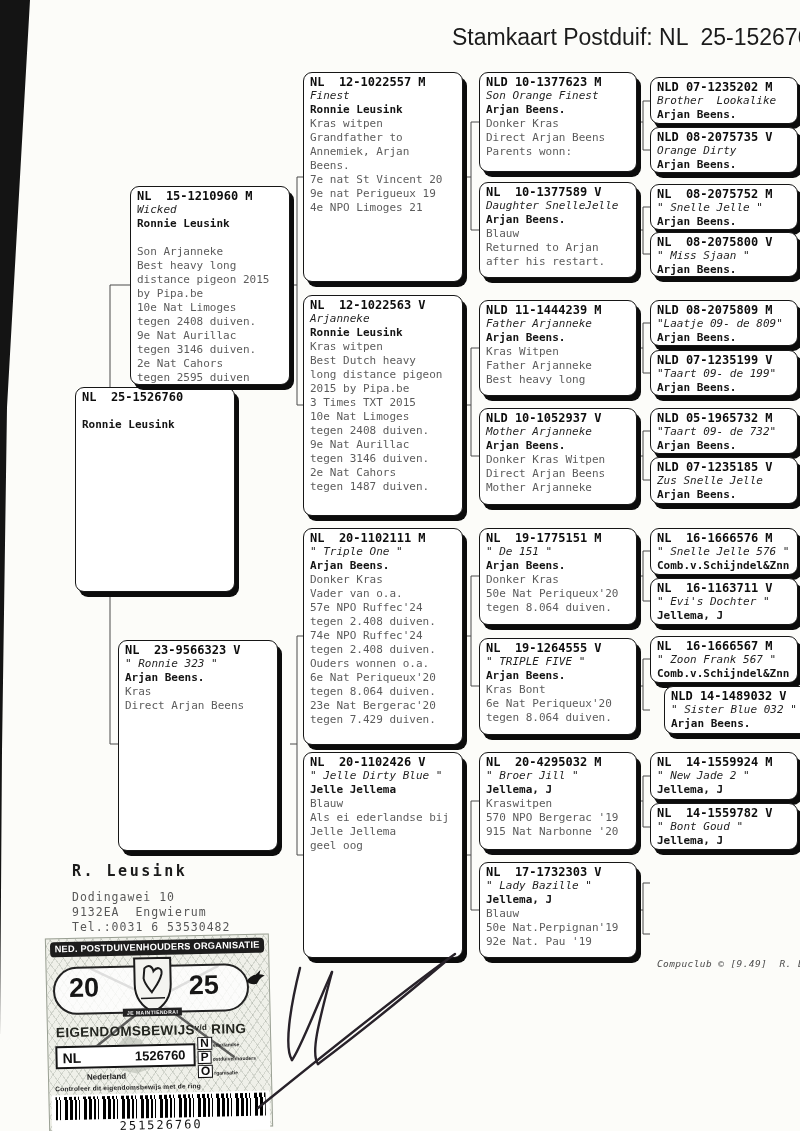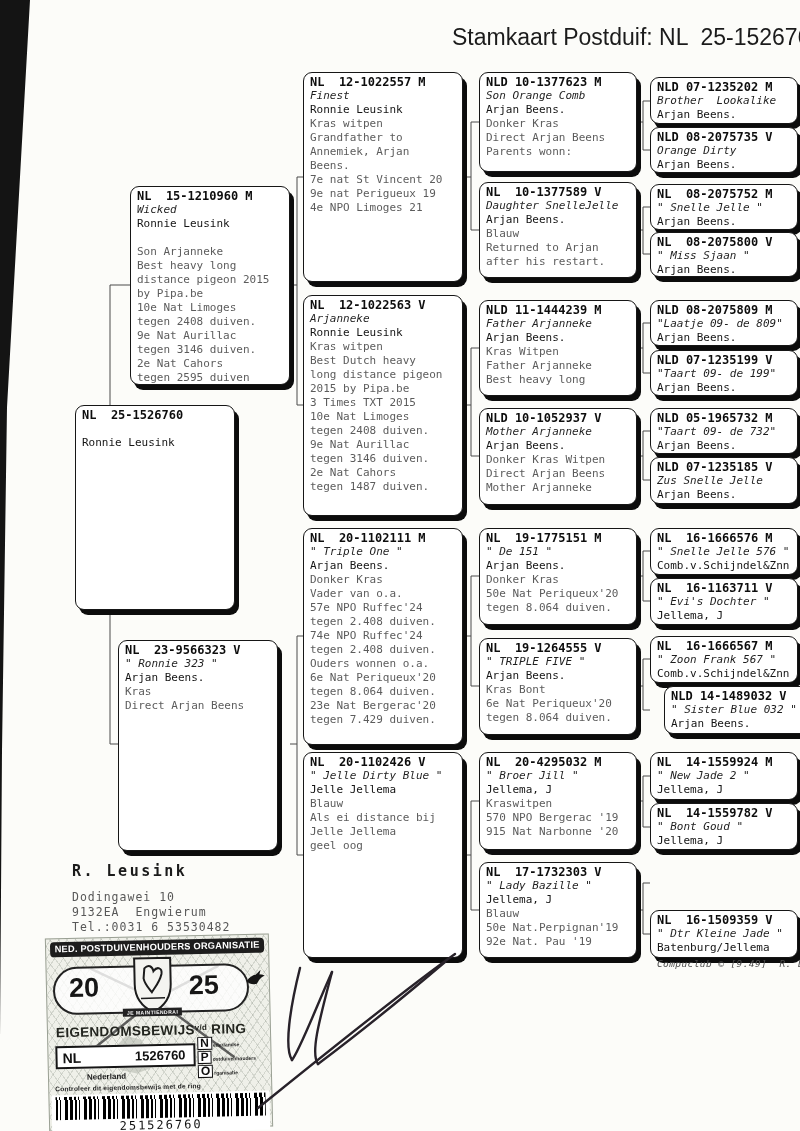--- a/index.html
+++ b/index.html
@@ -8,21 +8,21 @@
   .scan-edge{position:absolute;left:0;top:0;width:42px;height:1072px;background:#141414;
         clip-path:polygon(0 0,30px 0,7px 38%,2px 70%,0 97%);}
   .title{position:absolute;left:452px;top:24px;font-family:"Liberation Sans",sans-serif;
         font-size:23px;color:#1b1b1b;white-space:pre;}
   #connectors{position:absolute;left:0;top:0;pointer-events:none;}
   .pbox{position:absolute;background:#fff;border:1.6px solid #161616;border-radius:9px;
         box-shadow:4px 5px 0 #0c0c0c;padding:2px 4px 0 6px;overflow:hidden;box-sizing:border-box;}
   .ln{white-space:pre;font-size:11px;line-height:14px;color:#5c5c5c;}
   .ln-ring{font-size:12px;font-weight:bold;color:#0d0d0d;}
   .ln-ni{font-weight:normal;font-style:italic;color:#1f1f1f;}
-  .ln-nb{font-weight:normal;color:#141414;}
+  .ln-nb{font-weight:bold;color:#141414;}
   .addr-name{position:absolute;left:72px;top:862px;font-size:15px;font-weight:bold;
         letter-spacing:2.5px;color:#1b1b1b;white-space:pre;}
   .addr-line{position:absolute;left:72px;font-size:11.5px;color:#585858;letter-spacing:1px;white-space:pre;}
   .credit{position:absolute;left:657px;top:958px;font-size:9.5px;font-style:italic;
         color:#4c4c4c;white-space:pre;letter-spacing:.4px;}
   
   .stamp{position:absolute;left:47px;top:936px;width:224px;height:193px;transform:rotate(-1.3deg);
         background:
           repeating-linear-gradient(55deg,rgba(140,148,136,.28) 0 1px,transparent 1px 7px),
           repeating-linear-gradient(-55deg,rgba(140,148,136,.28) 0 1px,transparent 1px 7px),
@@ -89,21 +89,21 @@
       <path d="M650,207 H643 V254 H650 M637,230 H643"></path>
       <path d="M650,323 H643 V373 H650 M637,348 H643"></path>
       <path d="M650,431 H643 V480 H650 M637,456 H643"></path>
       <path d="M650,551 H643 V601 H650 M637,576 H643"></path>
       <path d="M650,659 H643 V710 H650 M637,686 H643"></path>
       <path d="M650,776 H643 V827 H650 M637,801 H643"></path>
       <path d="M650,883 H643 V934 H650 M637,910 H643"></path>
     </g>
   </svg>
 
-  <div class="pbox" style="left:75px;top:405px;width:160px;height:205px">
+  <div class="pbox" style="left:75px;top:387px;width:160px;height:205px">
       <div class="ln ln-ring">NL  25-1526760</div>
       <div class="ln ln-blank">&nbsp;</div>
       <div class="ln ln-nb">Ronnie Leusink</div>
     </div>
 
   <div class="pbox" style="left:130px;top:186px;width:160px;height:199px">
       <div class="ln ln-ring">NL  15-1210960 M</div>
       <div class="ln ln-ni">Wicked</div>
       <div class="ln ln-nb">Ronnie Leusink</div>
       <div class="ln ln-blank">&nbsp;</div>
@@ -168,28 +168,28 @@
       <div class="ln ln-d">6e Nat Periqueux'20</div>
       <div class="ln ln-d">tegen 8.064 duiven.</div>
       <div class="ln ln-d">23e Nat Bergerac'20</div>
       <div class="ln ln-d">tegen 7.429 duiven.</div>
     </div>
   <div class="pbox" style="left:303px;top:752px;width:160px;height:206px">
       <div class="ln ln-ring">NL  20-1102426 V</div>
       <div class="ln ln-ni">" Jelle Dirty Blue "</div>
       <div class="ln ln-nb">Jelle Jellema</div>
       <div class="ln ln-d">Blauw</div>
-      <div class="ln ln-d">Als ei distance bij</div>
+      <div class="ln ln-d">Als ei ederlandse bij</div>
       <div class="ln ln-d">Jelle Jellema</div>
       <div class="ln ln-d">geel oog</div>
     </div>
 
   <div class="pbox" style="left:479px;top:72px;width:158px;height:100px">
       <div class="ln ln-ring">NLD 10-1377623 M</div>
-      <div class="ln ln-ni">Son Orange Comb</div>
+      <div class="ln ln-ni">Son Orange Finest</div>
       <div class="ln ln-nb">Arjan Beens.</div>
       <div class="ln ln-d">Donker Kras</div>
       <div class="ln ln-d">Direct Arjan Beens</div>
       <div class="ln ln-d">Parents wonn:</div>
     </div>
   <div class="pbox" style="left:479px;top:182px;width:158px;height:96px">
       <div class="ln ln-ring">NL  10-1377589 V</div>
       <div class="ln ln-ni">Daughter SnelleJelle</div>
       <div class="ln ln-nb">Arjan Beens.</div>
       <div class="ln ln-d">Blauw</div>
@@ -307,25 +307,20 @@
     </div>
   <div class="pbox" style="left:650px;top:752px;width:148px;height:48px">
       <div class="ln ln-ring">NL  14-1559924 M</div>
       <div class="ln ln-ni">" New Jade 2 "</div>
       <div class="ln ln-nb">Jellema, J</div>
     </div>
   <div class="pbox" style="left:650px;top:803px;width:148px;height:47px">
       <div class="ln ln-ring">NL  14-1559782 V</div>
       <div class="ln ln-ni">" Bont Goud "</div>
       <div class="ln ln-nb">Jellema, J</div>
-    </div>
-  <div class="pbox" style="left:650px;top:910px;width:148px;height:48px">
-      <div class="ln ln-ring">NL  16-1509359 V</div>
-      <div class="ln ln-ni">" Dtr Kleine Jade "</div>
-      <div class="ln ln-nb">Batenburg/Jellema</div>
     </div>
 
   <div class="addr-name">R. Leusink</div>
   <div class="addr-line" style="top:890px">Dodingawei 10</div>
   <div class="addr-line" style="top:905px">9132EA  Engwierum</div>
   <div class="addr-line" style="top:920px">Tel.:0031 6 53530482</div>
 
   <div class="credit">Compuclub © [9.49]  R. Leusink</div>
 
   <div class="stamp">

